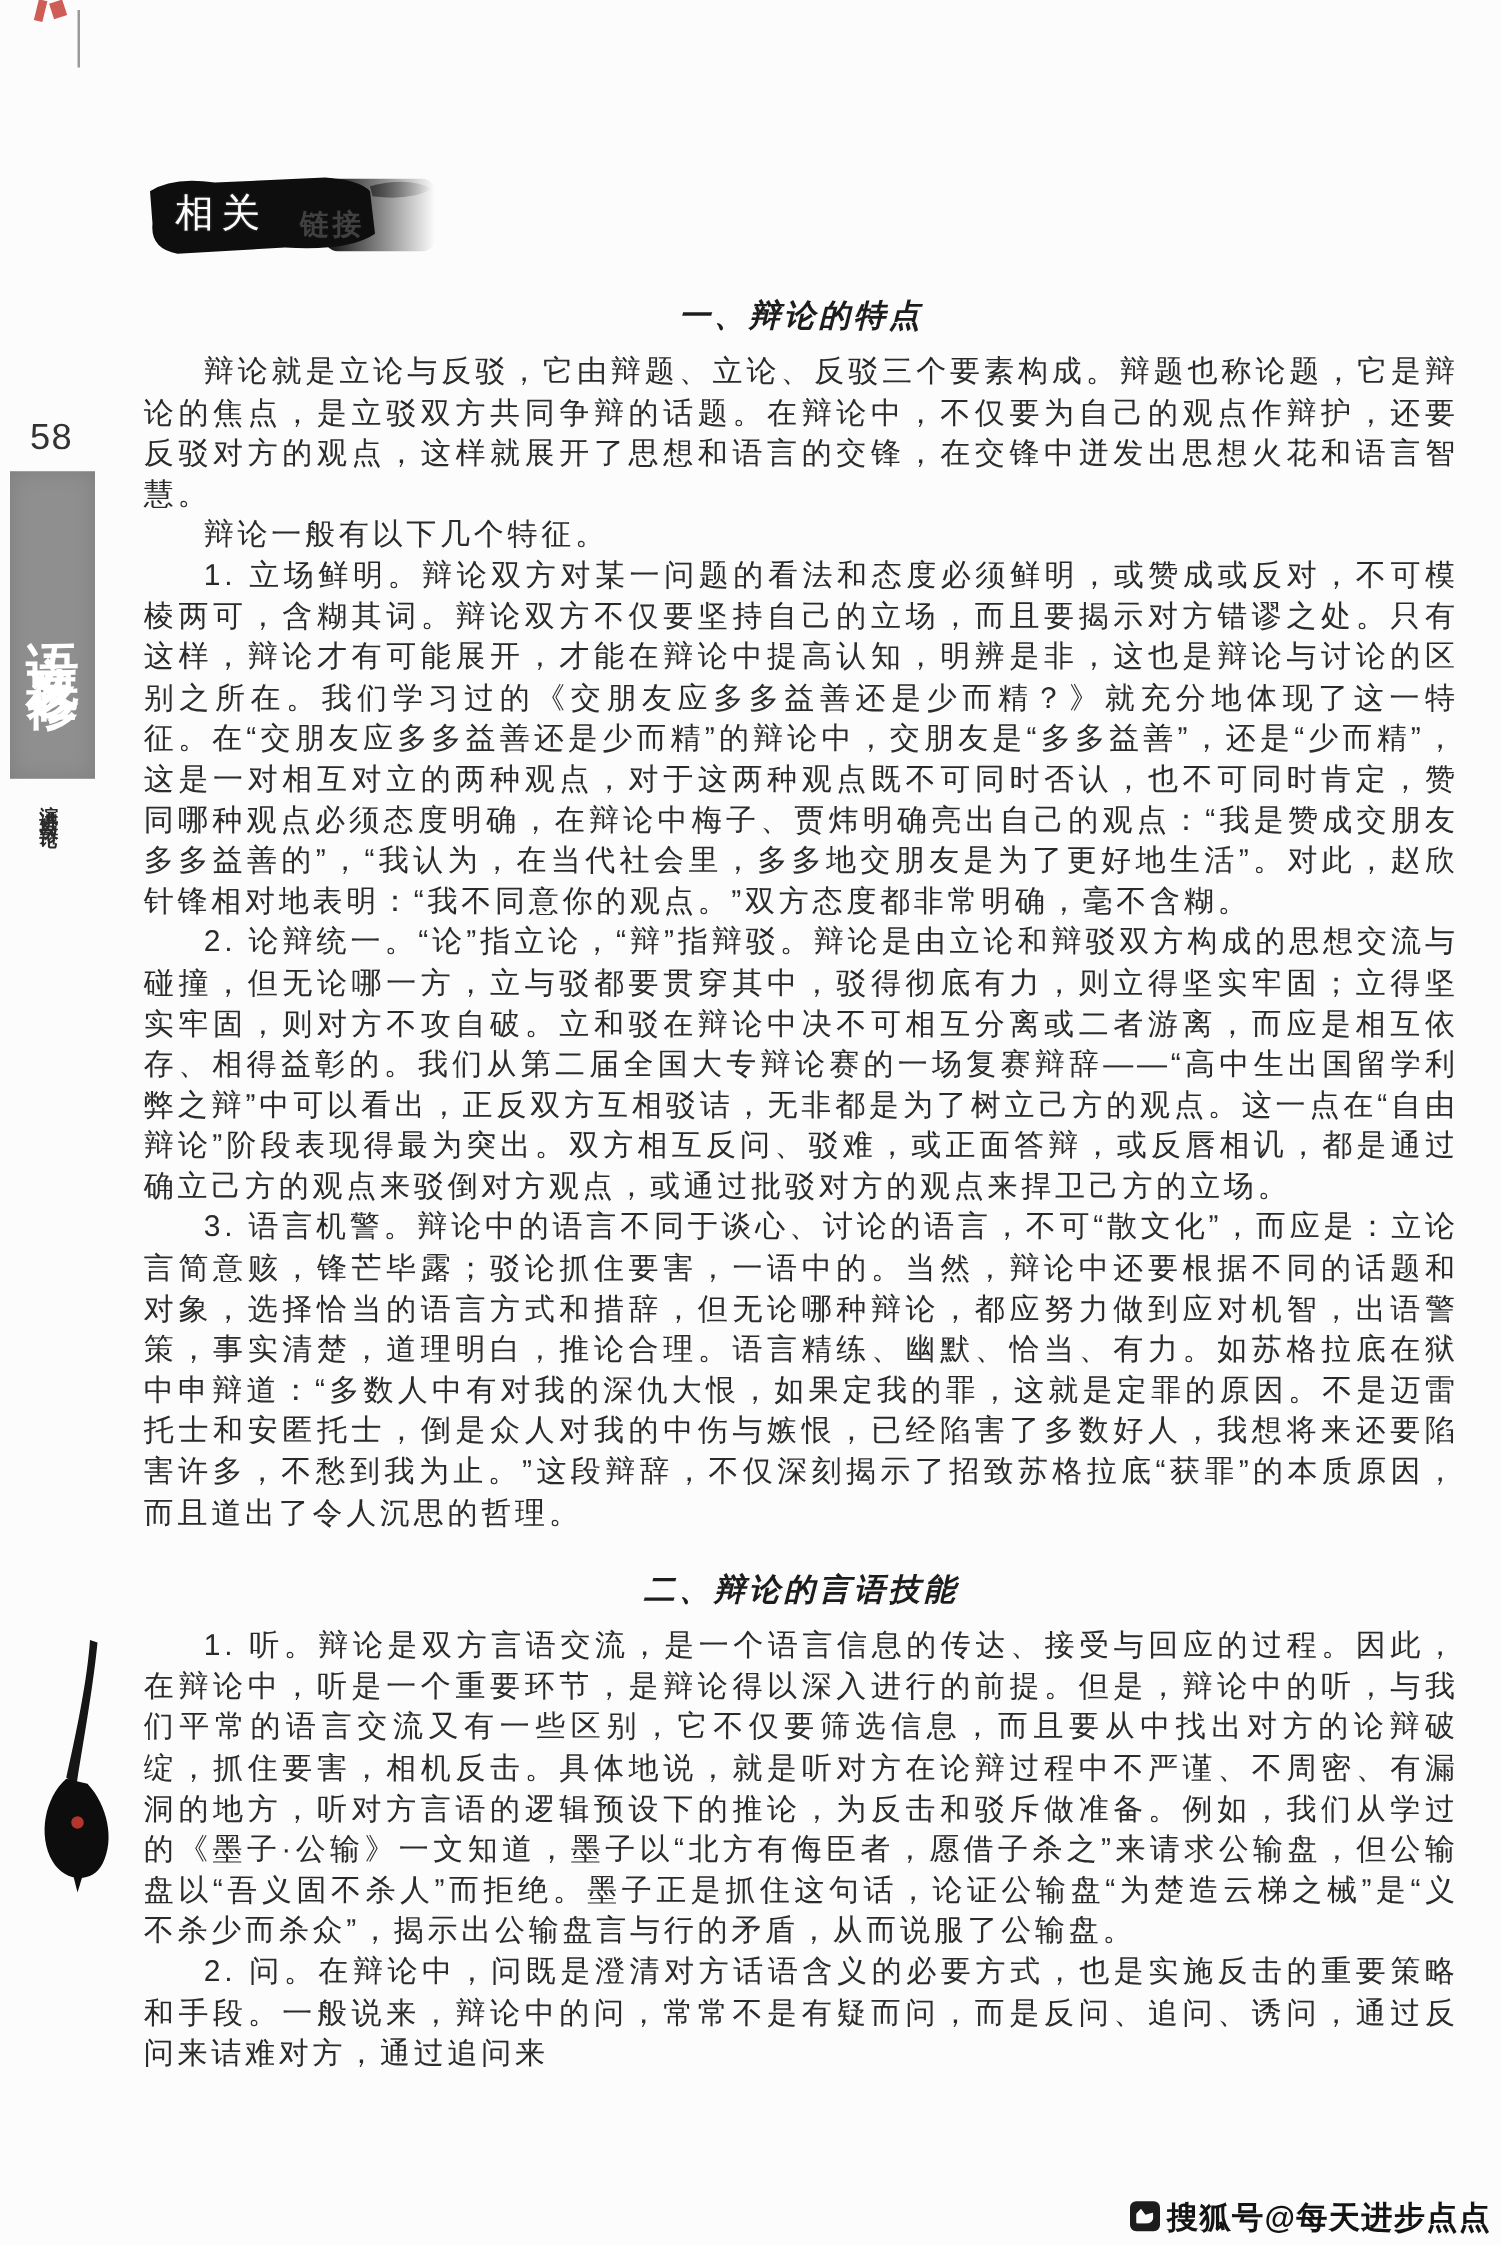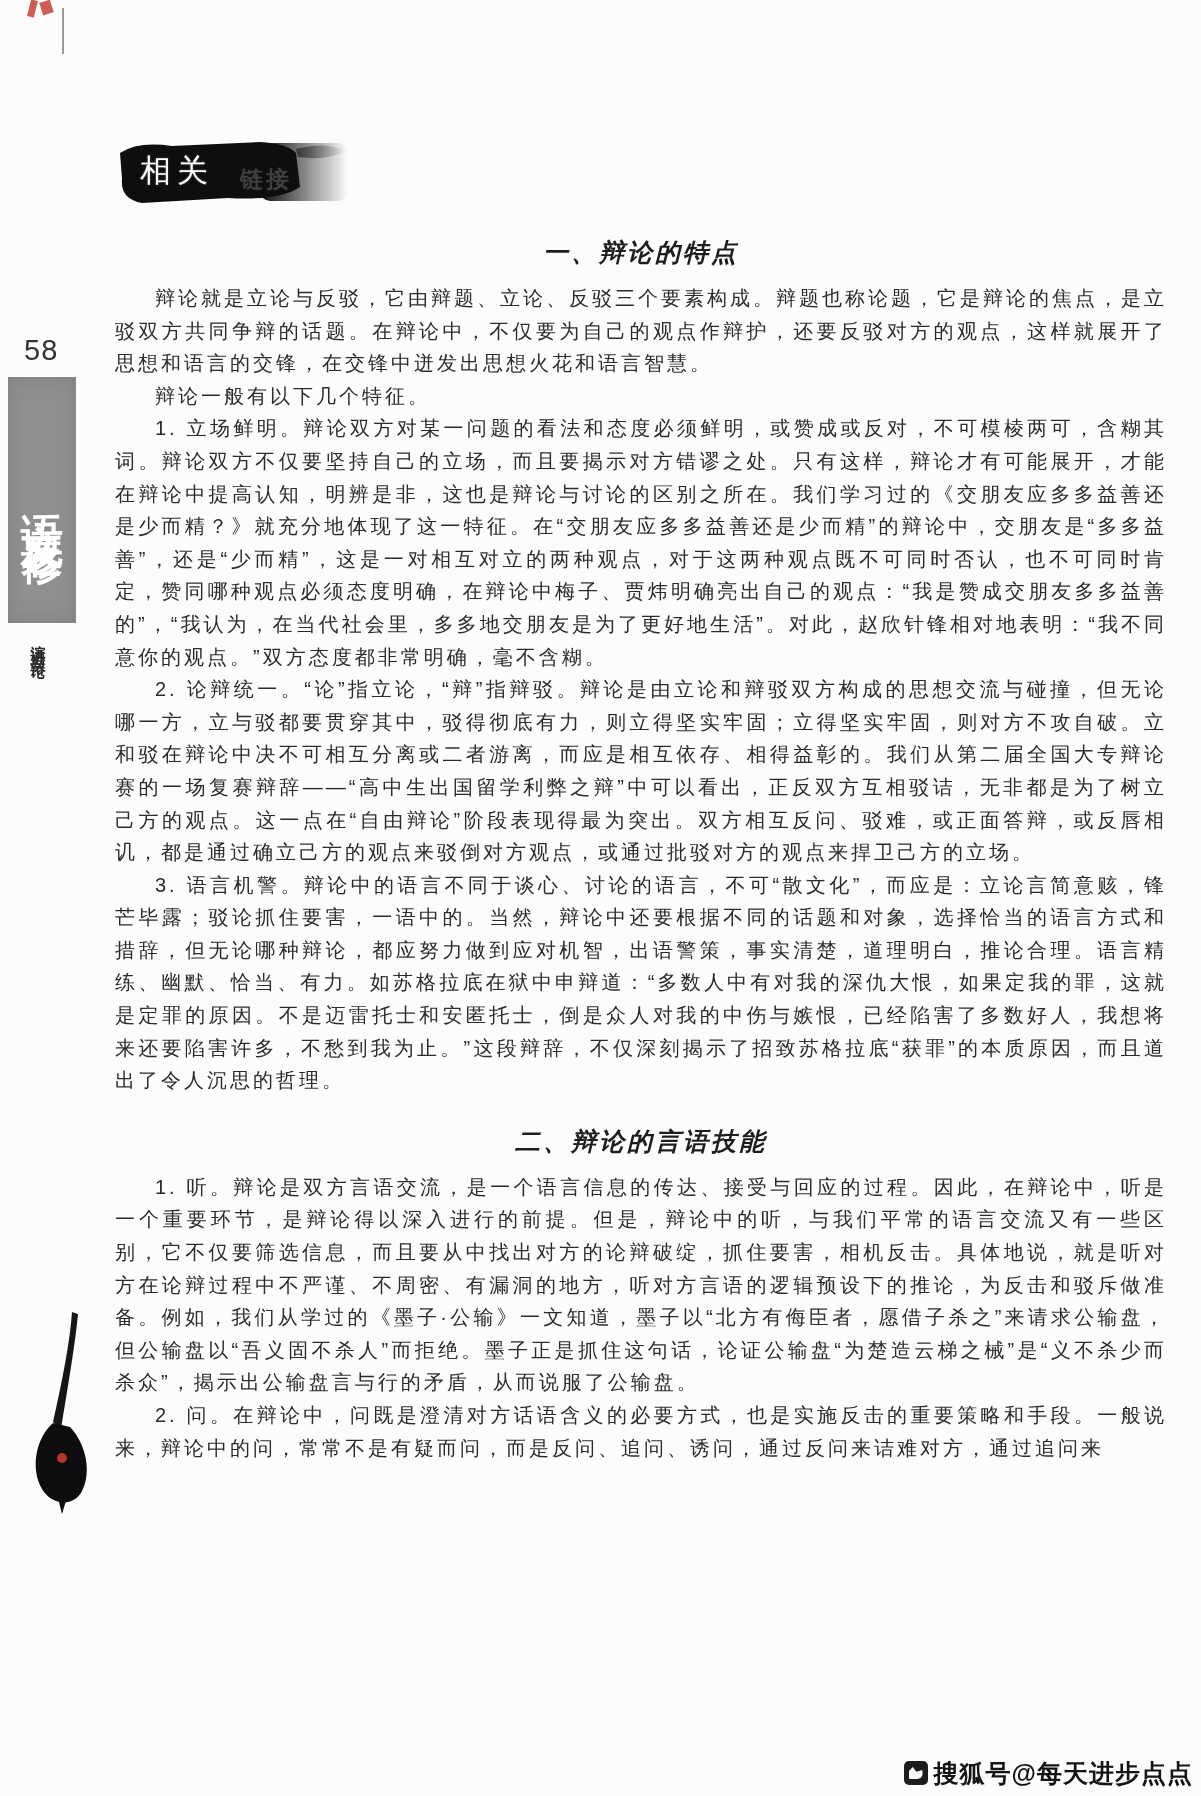--- a/index.html
+++ b/index.html
@@ -48,21 +48,21 @@
 
   
   .main{position:absolute;left:115px;top:230px;width:1052px;}
   .section-title{
     margin:6px 0 13px 0;text-align:center;
     font-size:25px;font-weight:700;letter-spacing:3px;color:#1d1d1d;font-style:italic;
   }
   .section-title.second{margin-top:28px;}
   .main p{
     margin:0;text-indent:2em;text-align:justify;
-    font-size:20px;line-height:32.6px;letter-spacing:3px;color:#2b2b2b;
+    font-size:24px;line-height:32.6px;letter-spacing:3px;color:#2b2b2b;
   }
 
   
   .brush{position:absolute;left:20px;top:1310px;width:80px;height:205px;}
 
   
   .watermark{
     position:absolute;right:8px;bottom:8px;height:30px;
     display:flex;align-items:center;gap:6px;
   }

